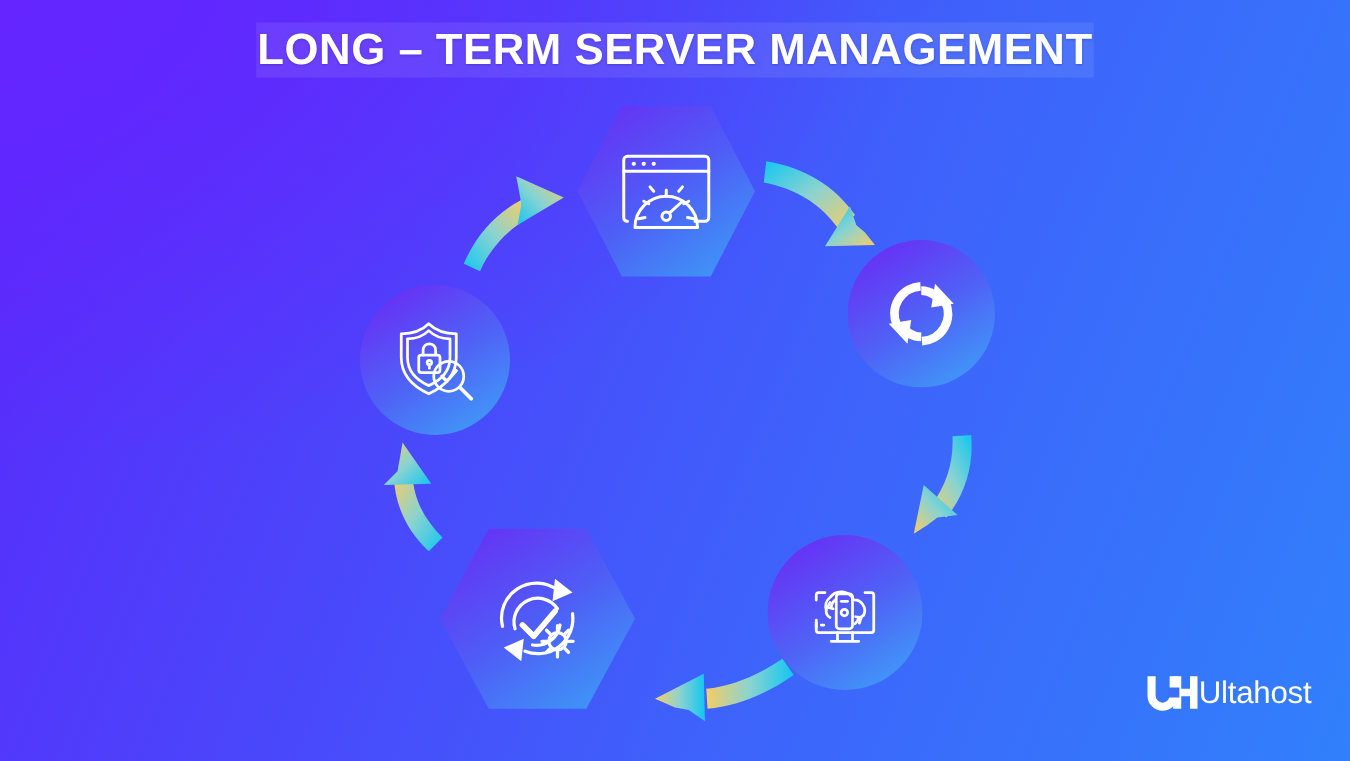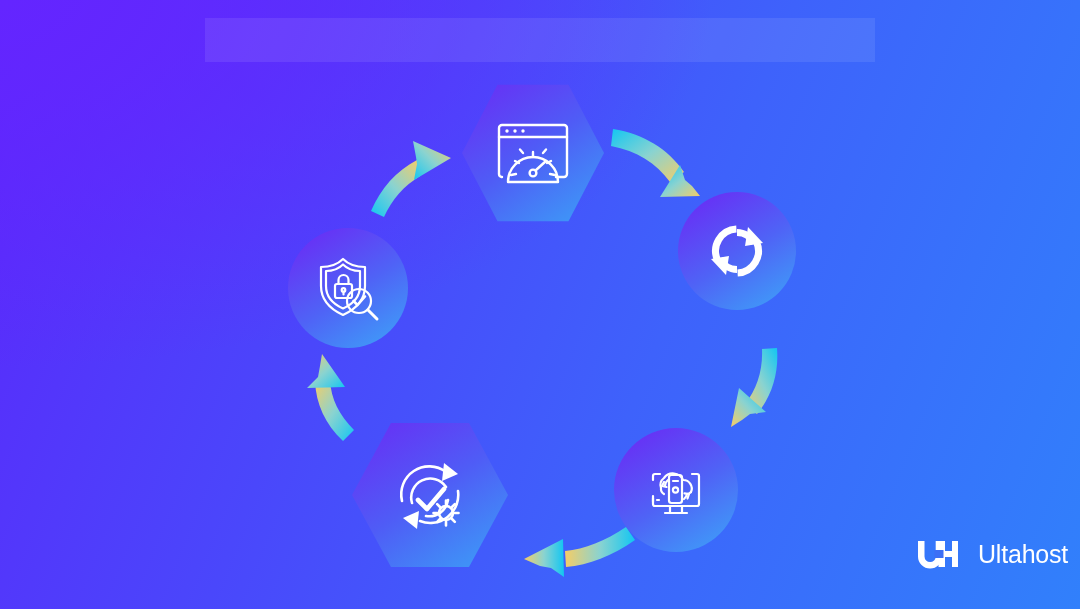--- a/index.html
+++ b/index.html
@@ -78,36 +78,37 @@
     pointer-events: none;
   }
 
   
   #brand-logo {
     position: absolute;
     left: 916px;
     top: 539px;
     display: flex;
     align-items: center;
-    gap: 20px;
+    gap: 1px;
   }
   #brand-wordmark {
     color: #ffffff;
     font-size: 25px;
     font-weight: normal;
     letter-spacing: -0.2px;
     line-height: 1;
   }
 </style>
 </head>
 <body>
 
 <div id="canvas">
 
   <div id="title-band"></div>
+  <div id="page-title">LONG – TERM SERVER MANAGEMENT</div>
 
   <svg id="arrows" viewBox="0 0 1080 609">
     <defs>
       <linearGradient id="ag1" x1="0" y1="1" x2="1" y2="0">
         <stop offset="0%" stop-color="#12c6f2"></stop>
         <stop offset="50%" stop-color="#8ad3d0"></stop>
         <stop offset="100%" stop-color="#f5cd66"></stop>
       </linearGradient>
       <linearGradient id="ag2" x1="0" y1="0" x2="1" y2="1">
         <stop offset="0%" stop-color="#12c6f2"></stop>

